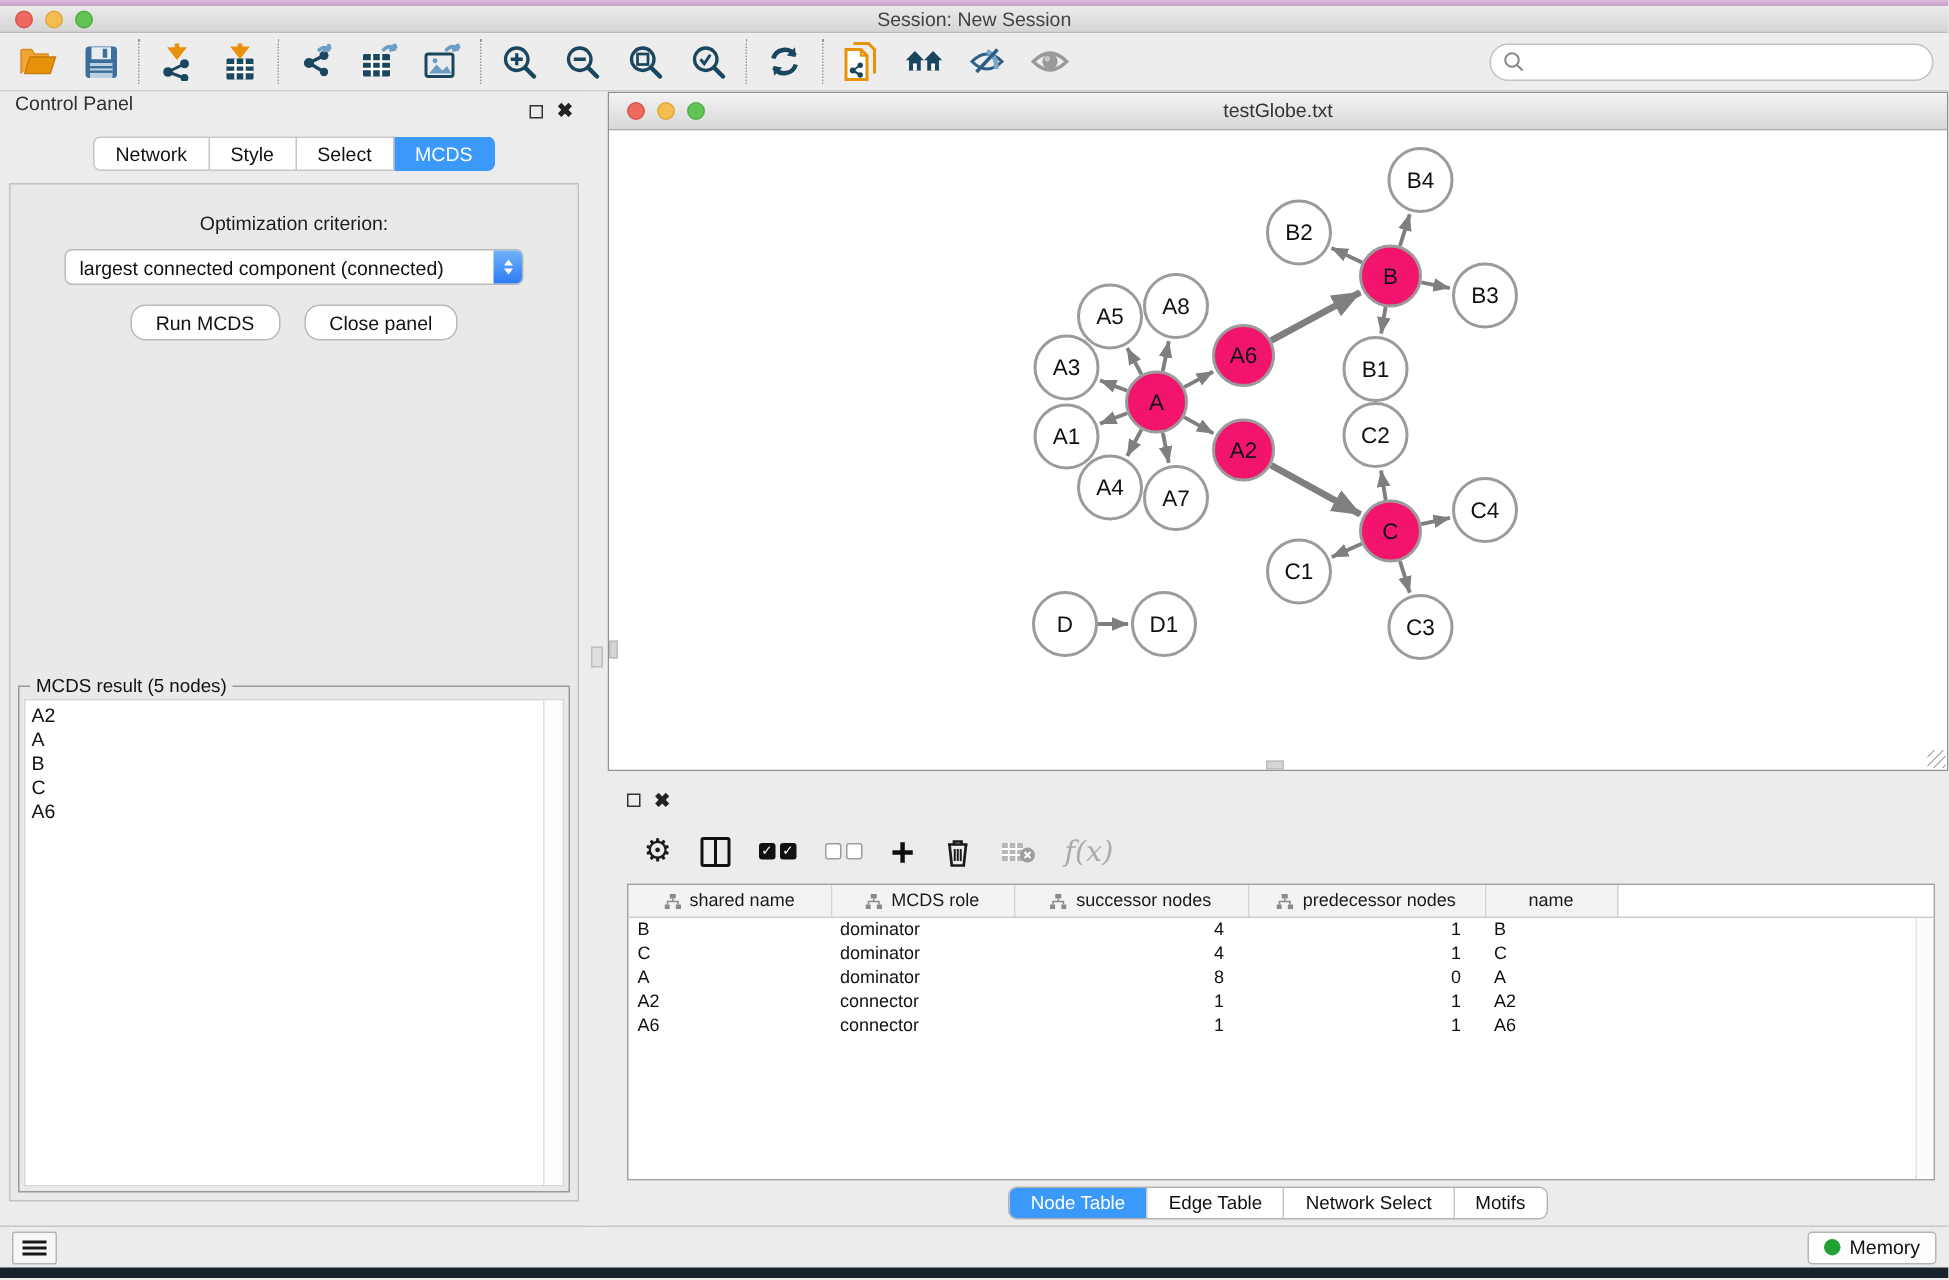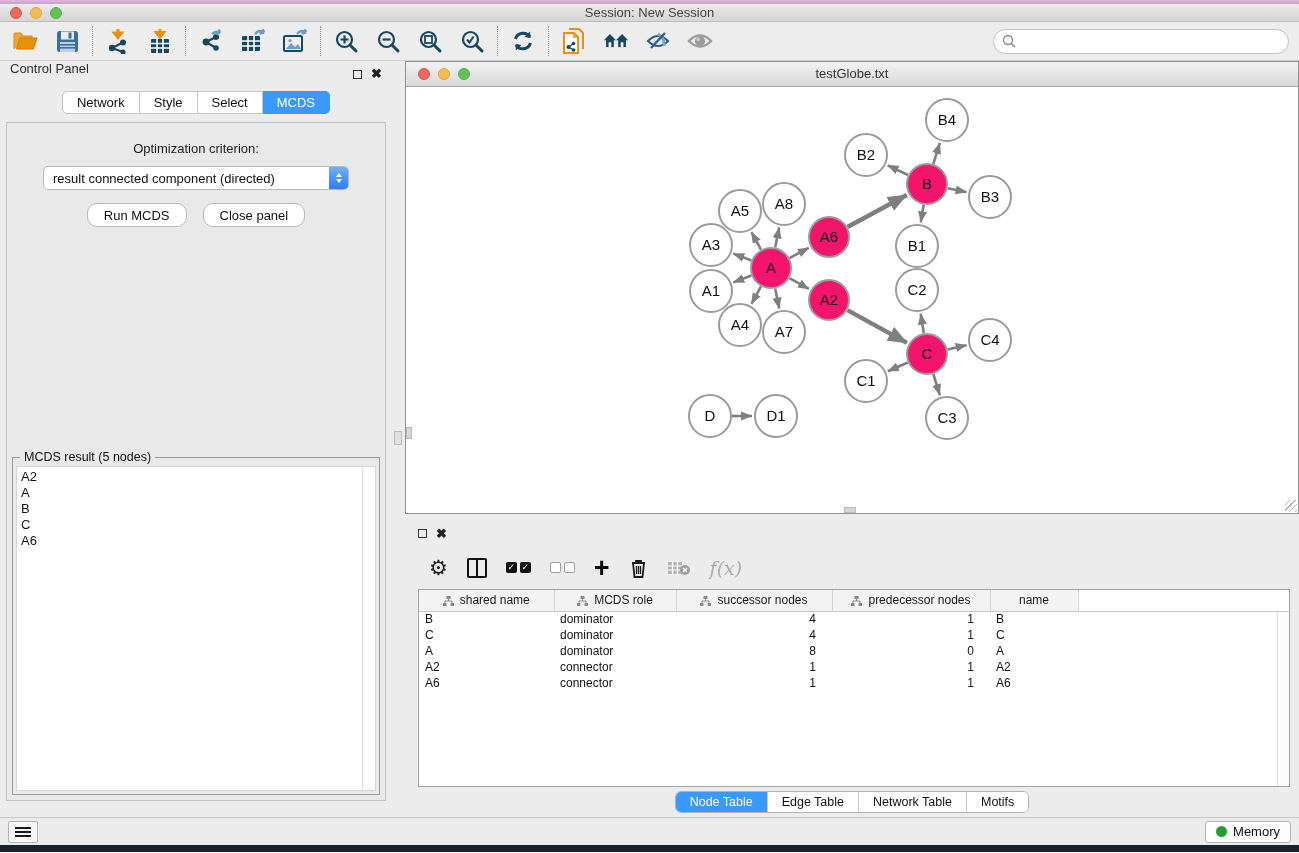--- a/index.html
+++ b/index.html
@@ -313,21 +313,21 @@
       <div class="cp-tabs" id="cp-tabs">
           <div class="cptab">Network</div>
           <div class="cptab">Style</div>
           <div class="cptab">Select</div>
           <div class="cptab active">MCDS</div>
         </div>
       <div class="cp-box">
         <div class="opt-label">Optimization criterion:</div>
         <div class="sel-row">
           <div class="select">
-            <span class="select-text">result connected component (directed)</span>
+            <span class="select-text">largest connected component (connected)</span>
             <span class="select-stepper">
               <span class="chev up"></span>
                 <span class="chev down"></span>
             </span>
           </div>
         </div>
         <div class="btn-row">
           <button class="btn">Run MCDS</button>
           <button class="btn">Close panel</button>
         </div>
@@ -603,21 +603,21 @@
                   <td></td>
                 </tr>
               </tbody>
           </table>
           <div class="tbl-scroll"></div>
         </div>
         <div class="tp-tabs-row">
           <div class="seg" id="bottom-tabs">
               <span class="segtab active">Node Table</span>
               <span class="segtab">Edge Table</span>
-              <span class="segtab">Network Table</span>
+              <span class="segtab">Network Select</span>
               <span class="segtab">Motifs</span>
             </div>
         </div>
       </div>
     </div>
   </div>
 
   <div class="statusbar">
     <span class="list-btn">
         <i></i>

